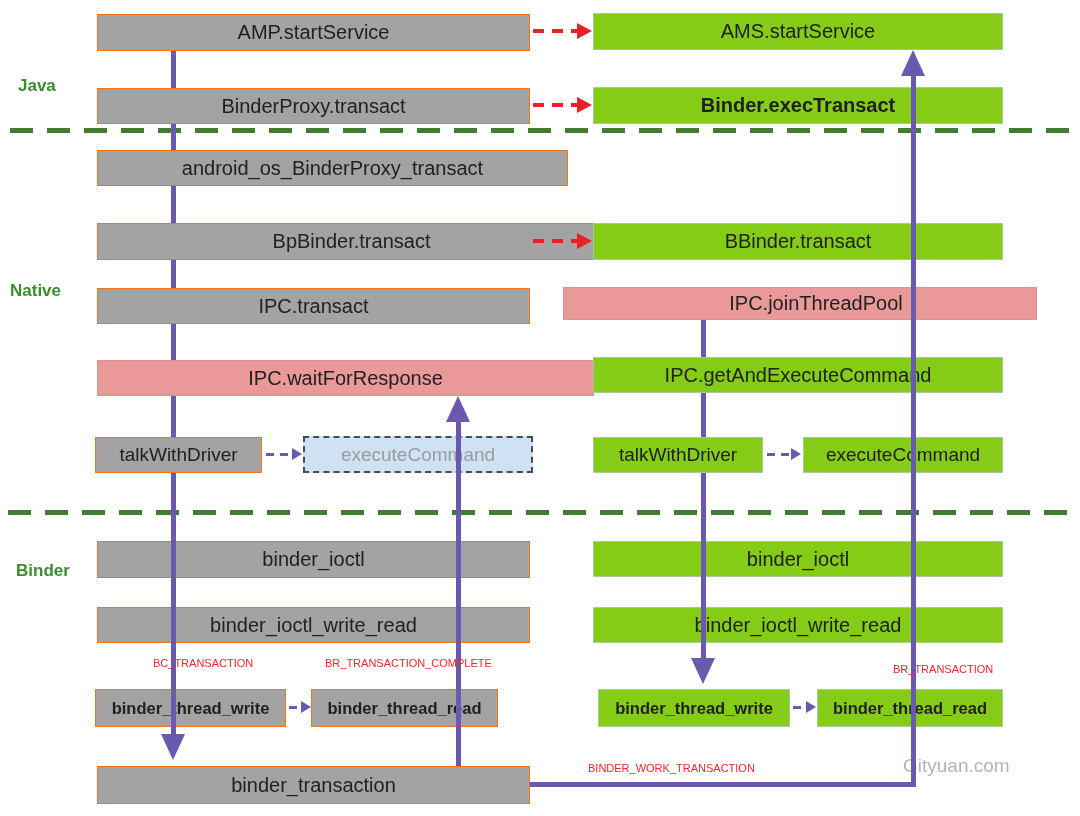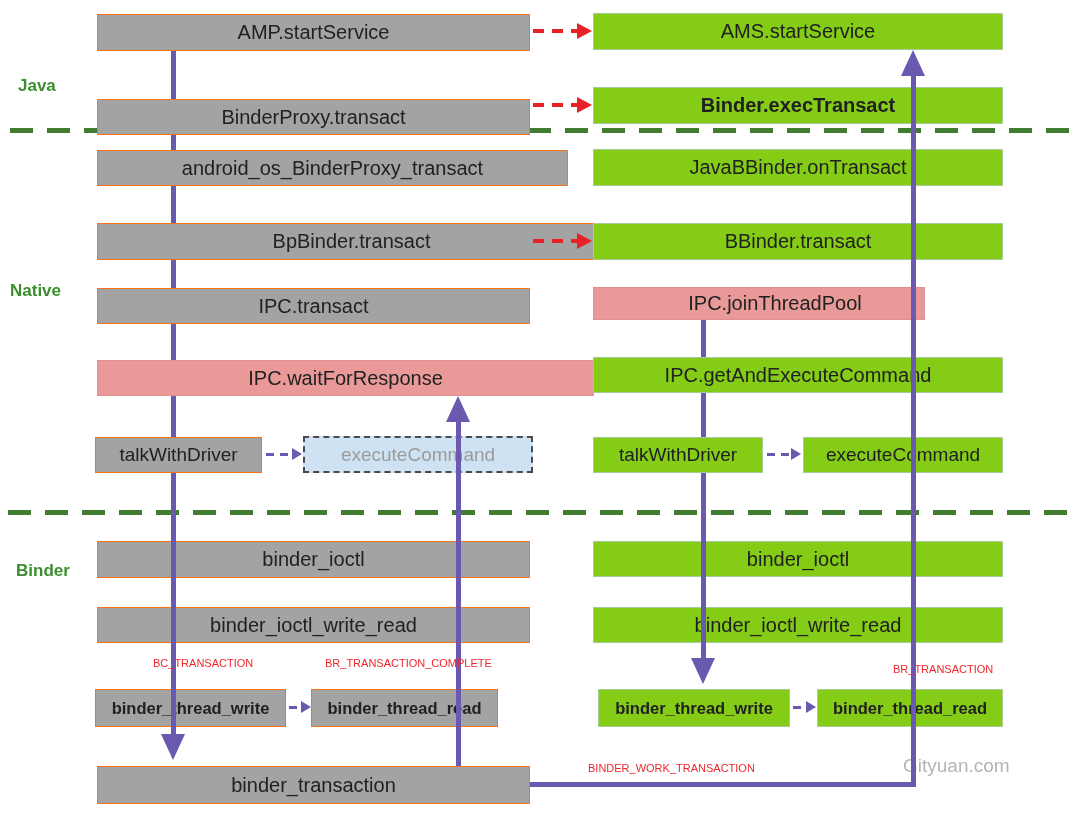--- a/index.html
+++ b/index.html
@@ -92,38 +92,37 @@
   <div class="pd-line" style="left:266px; top:453px; width:26px;"></div>
   <div class="pd-head" style="left:292px; top:448px;"></div>
   <div class="pd-line" style="left:767px; top:453px; width:24px;"></div>
   <div class="pd-head" style="left:791px; top:448px;"></div>
   <div class="pd-line" style="left:289px; top:706px; width:12px;"></div>
   <div class="pd-head" style="left:301px; top:701px;"></div>
   <div class="pd-line" style="left:793px; top:706px; width:13px;"></div>
   <div class="pd-head" style="left:806px; top:701px;"></div>
 
   <div class="box blue" style="left:97px; top:14px;  width:433px; height:37px;">AMP.startService</div>
-  <div class="box blue" style="left:97px; top:88px;  width:433px; height:36px;margin-top:11px;">BinderProxy.transact</div>
+  <div class="box blue" style="left:97px; top:88px;  width:433px; height:36px;">BinderProxy.transact</div>
   <div class="box blue" style="left:97px; top:150px; width:471px; height:36px;">android_os_BinderProxy_transact</div>
   <div class="box blue" style="left:97px; top:223px; width:509px; height:37px;">BpBinder.transact</div>
   <div class="box blue" style="left:97px; top:288px; width:433px; height:36px;">IPC.transact</div>
   <div class="box redbox" style="left:97px; top:360px; width:497px; height:36px;">IPC.waitForResponse</div>
   <div class="box blue f19" style="left:95px; top:437px; width:167px; height:36px;">talkWithDriver</div>
   <div class="box ghost f19" style="left:303px; top:436px; width:230px; height:37px;">executeCommand</div>
   <div class="box blue" style="left:97px; top:541px; width:433px; height:37px;">binder_ioctl</div>
   <div class="box blue" style="left:97px; top:607px; width:433px; height:36px;">binder_ioctl_write_read</div>
   <div class="box blue bold17" style="left:95px;  top:689px; width:191px; height:38px;">binder_thread_write</div>
   <div class="box blue bold17" style="left:311px; top:689px; width:187px; height:38px;">binder_thread_read</div>
   <div class="box blue" style="left:97px; top:766px; width:433px; height:38px;">binder_transaction</div>
 
   <div class="box green" style="left:593px; top:13px;  width:410px; height:37px;">AMS.startService</div>
   <div class="box green" style="left:593px; top:87px;  width:410px; height:37px;font-weight:bold;">Binder.execTransact</div>
-  <div class="box green" style="left:593px; top:149px; width:410px; height:37px;">JavaBBinder.onTransact</div>
   <div class="box green" style="left:593px; top:223px; width:410px; height:37px;">BBinder.transact</div>
-  <div class="box redbox" style="left:593px; top:287px; width:332px; height:33px;padding-left:32px;">IPC.joinThreadPool</div>
+  <div class="box redbox" style="left:563px; top:287px; width:474px; height:33px;padding-left:32px;">IPC.joinThreadPool</div>
   <div class="box green" style="left:593px; top:357px; width:410px; height:36px;">IPC.getAndExecuteCommand</div>
   <div class="box green f19" style="left:593px; top:437px; width:170px; height:36px;">talkWithDriver</div>
   <div class="box green f19" style="left:803px; top:437px; width:200px; height:36px;">executeCommand</div>
   <div class="box green" style="left:593px; top:541px; width:410px; height:36px;">binder_ioctl</div>
   <div class="box green" style="left:593px; top:607px; width:410px; height:36px;">binder_ioctl_write_read</div>
   <div class="box green bold17" style="left:598px; top:689px; width:192px; height:38px;">binder_thread_write</div>
   <div class="box green bold17" style="left:817px; top:689px; width:186px; height:38px;">binder_thread_read</div>
 
   <div class="flow-label" style="left:153px; top:657px;">BC_TRANSACTION</div>
   <div class="flow-label" style="left:325px; top:657px;">BR_TRANSACTION_COMPLETE</div>

